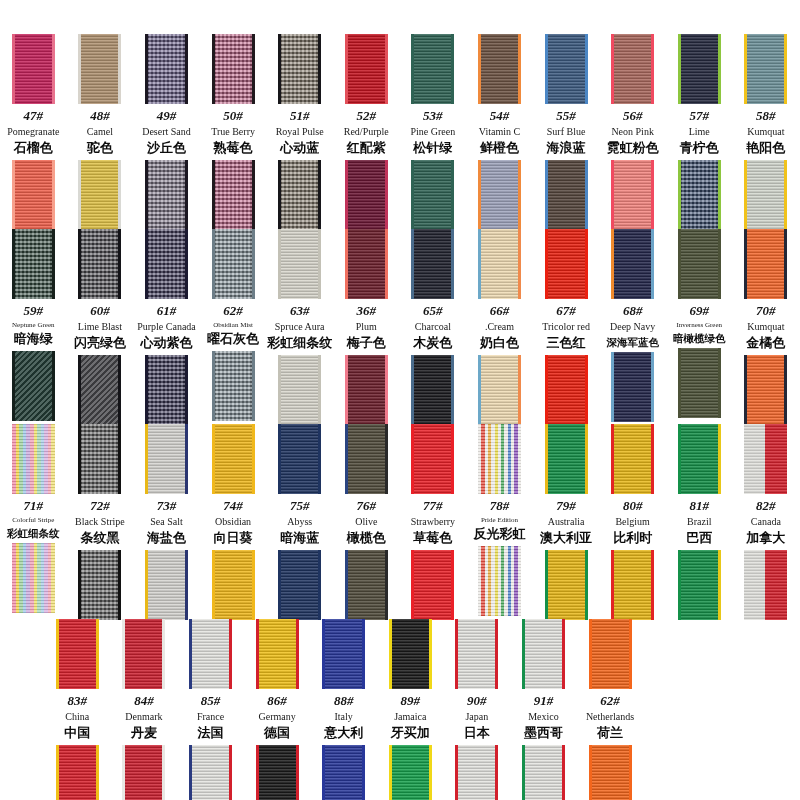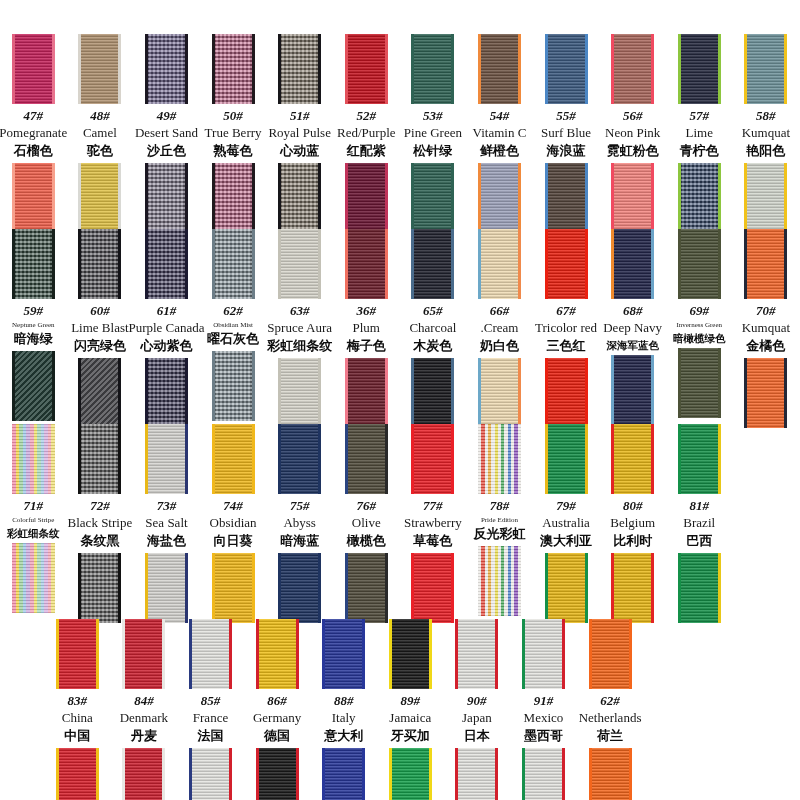--- a/index.html
+++ b/index.html
@@ -66,21 +66,21 @@
     font-family:"Liberation Serif", serif;
     font-weight:bold;
     font-size:13px;
     color:#141414;
     line-height:1.1;
     font-style:italic;
   }
   .lbl-en{
     margin-top:3px;
     font-family:"Liberation Serif", serif;
-    font-size:13px;
+    font-size:10px;
     color:#1a1a1a;
     line-height:1.15;
     text-align:center;
     white-space:nowrap;
   }
   .lbl-en.sm{font-size:7px;}
   .lbl-cn{
     margin-top:3px;
     font-family:"DejaVu Sans", sans-serif;
     font-weight:bold;
@@ -348,20 +348,27 @@
           <div class="lbl-cn">比利时</div>
           <div class="sw bot" style="background: linear-gradient(to right, rgb(226, 36, 36) 0px, rgb(226, 36, 36) 7%, transparent 7%, transparent 93%, rgb(226, 36, 36) 93%, rgb(226, 36, 36) 100%), repeating-linear-gradient(rgba(255, 255, 255, 0.17) 0px, rgba(255, 255, 255, 0.17) 1px, rgba(0, 0, 0, 0.18) 2px, rgba(0, 0, 0, 0.18) 3px), linear-gradient(rgb(232, 184, 24), rgb(232, 184, 24)) rgb(232, 184, 24);"></div>
         </div>
         <div class="cell">
           <div class="sw top" style="background: linear-gradient(to right, rgb(20, 144, 72) 0px, rgb(20, 144, 72) 7%, transparent 7%, transparent 93%, rgb(232, 200, 24) 93%, rgb(232, 200, 24) 100%), repeating-linear-gradient(rgba(255, 255, 255, 0.17) 0px, rgba(255, 255, 255, 0.17) 1px, rgba(0, 0, 0, 0.18) 2px, rgba(0, 0, 0, 0.18) 3px), linear-gradient(rgb(20, 144, 72), rgb(20, 144, 72)) rgb(20, 144, 72);"></div>
           <div class="lbl-num">81#</div>
           <div class="lbl-en">Brazil</div>
           <div class="lbl-cn">巴西</div>
           <div class="sw bot" style="background: linear-gradient(to right, rgb(20, 144, 72) 0px, rgb(20, 144, 72) 7%, transparent 7%, transparent 93%, rgb(232, 200, 24) 93%, rgb(232, 200, 24) 100%), repeating-linear-gradient(rgba(255, 255, 255, 0.17) 0px, rgba(255, 255, 255, 0.17) 1px, rgba(0, 0, 0, 0.18) 2px, rgba(0, 0, 0, 0.18) 3px), linear-gradient(rgb(20, 144, 72), rgb(20, 144, 72)) rgb(20, 144, 72);"></div>
         </div>
+        <div class="cell">
+          <div class="sw top" style="background-image: repeating-linear-gradient(rgba(255, 255, 255, 0.18) 0px, rgba(255, 255, 255, 0.18) 1px, rgba(0, 0, 0, 0.14) 2px, rgba(0, 0, 0, 0.14) 3px), linear-gradient(to right, rgb(224, 224, 220) 0px, rgb(224, 224, 220) 50%, rgb(210, 32, 44) 50%, rgb(210, 32, 44) 100%);"></div>
+          <div class="lbl-num">82#</div>
+          <div class="lbl-en">Canada</div>
+          <div class="lbl-cn">加拿大</div>
+          <div class="sw bot" style="background-image: repeating-linear-gradient(rgba(255, 255, 255, 0.18) 0px, rgba(255, 255, 255, 0.18) 1px, rgba(0, 0, 0, 0.14) 2px, rgba(0, 0, 0, 0.14) 3px), linear-gradient(to right, rgb(224, 224, 220) 0px, rgb(224, 224, 220) 50%, rgb(210, 32, 44) 50%, rgb(210, 32, 44) 100%);"></div>
+        </div>
       </div>
       <div class="row">
         <div class="cell">
           <div class="sw top" style="background: linear-gradient(to right, rgb(240, 192, 24) 0px, rgb(240, 192, 24) 7%, transparent 7%, transparent 93%, rgb(240, 192, 24) 93%, rgb(240, 192, 24) 100%), repeating-linear-gradient(rgba(255, 255, 255, 0.17) 0px, rgba(255, 255, 255, 0.17) 1px, rgba(0, 0, 0, 0.18) 2px, rgba(0, 0, 0, 0.18) 3px), linear-gradient(rgb(216, 32, 44), rgb(216, 32, 44)) rgb(216, 32, 44);"></div>
           <div class="lbl-num">83#</div>
           <div class="lbl-en">China</div>
           <div class="lbl-cn">中国</div>
           <div class="sw bot" style="background: linear-gradient(to right, rgb(240, 192, 24) 0px, rgb(240, 192, 24) 7%, transparent 7%, transparent 93%, rgb(240, 192, 24) 93%, rgb(240, 192, 24) 100%), repeating-linear-gradient(rgba(255, 255, 255, 0.17) 0px, rgba(255, 255, 255, 0.17) 1px, rgba(0, 0, 0, 0.18) 2px, rgba(0, 0, 0, 0.18) 3px), linear-gradient(rgb(216, 32, 44), rgb(216, 32, 44)) rgb(216, 32, 44);"></div>
         </div>
         <div class="cell">

